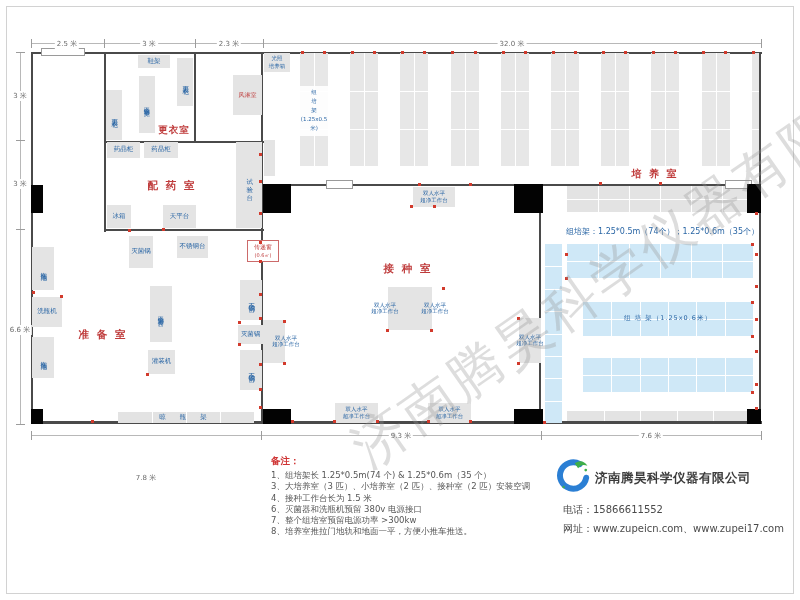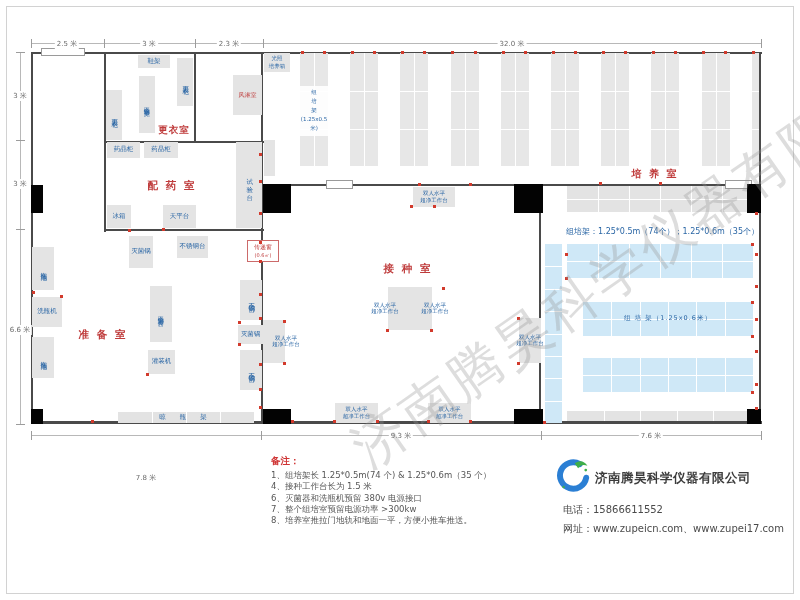--- a/index.html
+++ b/index.html
@@ -333,20 +333,21 @@
       <div class="dimtick" style="left: 16px; top: 424px; width: 9px; height: 1px;"></div>
       <div class="dimlab" style="left: 20px; top: 96px;">3 米</div>
       <div class="dimlab" style="left: 20px; top: 184px;">3 米</div>
       <div class="dimlab" style="left: 20px; top: 330px;">6.6 米</div>
     </div>
   <div class="wm">济南腾昊科学仪器有限公司</div>
 
   <div class="notes">
     <div class="notes-title">备注：</div>
     <div class="note-item">1、组培架长 1.25*0.5m(74 个) &amp; 1.25*0.6m（35 个）</div>
+    <div class="note-item">3、大培养室（3 匹）、小培养室（2 匹）、接种室（2 匹）安装空调</div>
     <div class="note-item">4、接种工作台长为 1.5 米</div>
     <div class="note-item">6、灭菌器和洗瓶机预留 380v 电源接口</div>
     <div class="note-item">7、整个组培室预留电源功率 &gt;300kw</div>
     <div class="note-item">8、培养室推拉门地轨和地面一平，方便小推车推送。</div>
   </div>
 
   <div class="contact">
     <div class="contact-head">
       <span>
         <svg width="34" height="34" viewBox="0 0 40 40">

